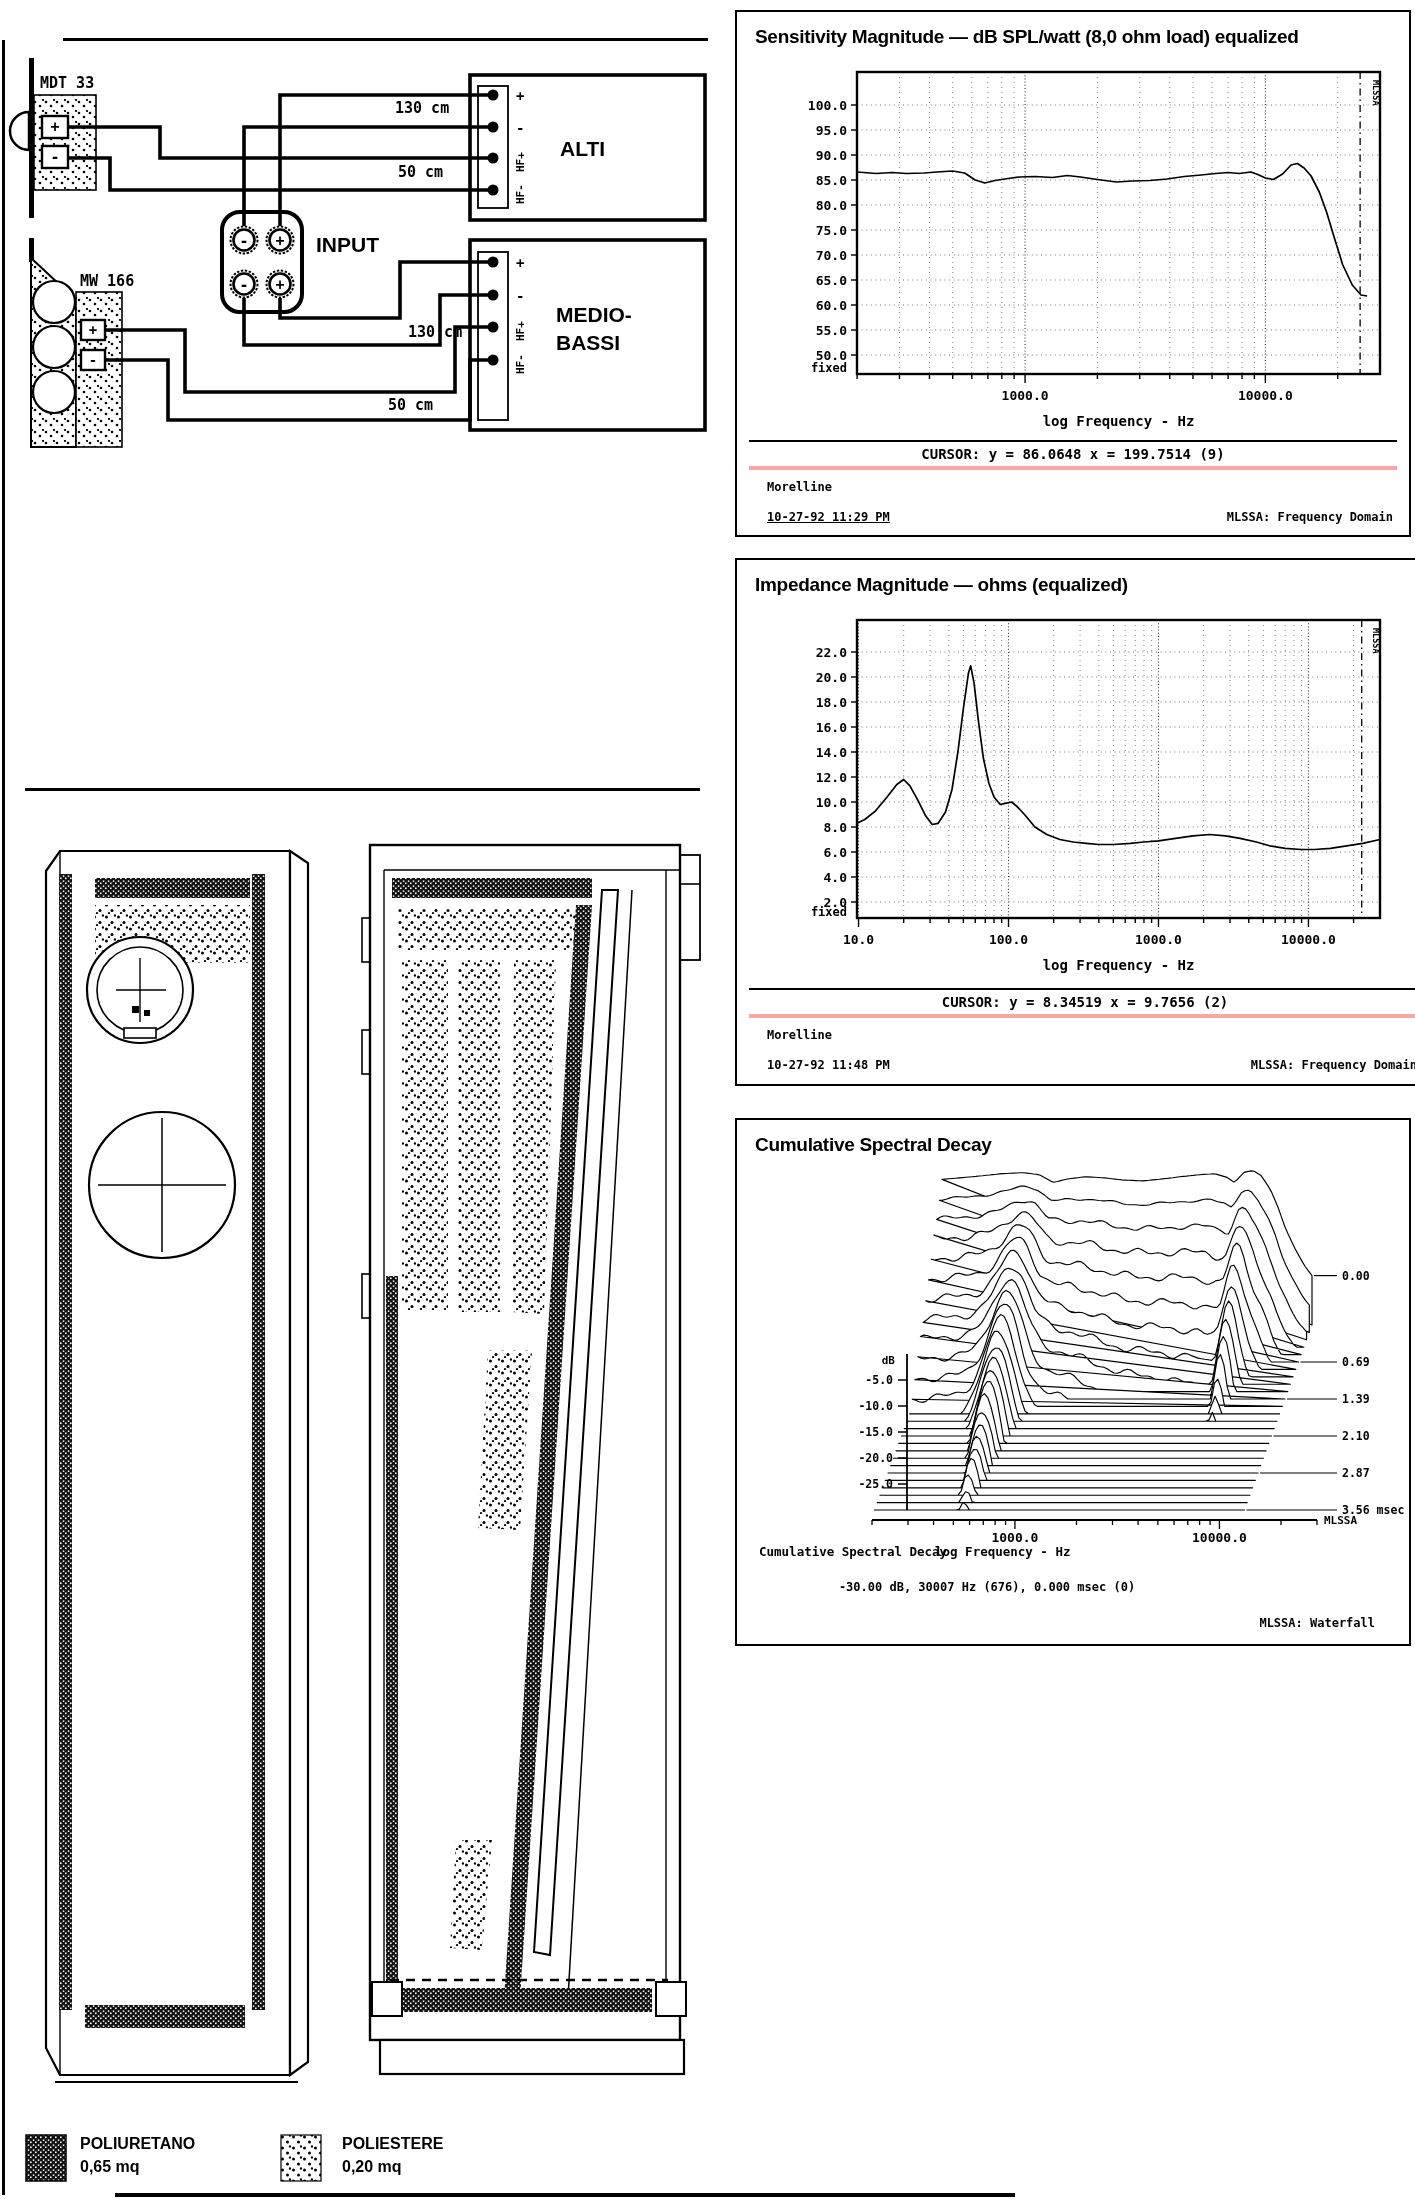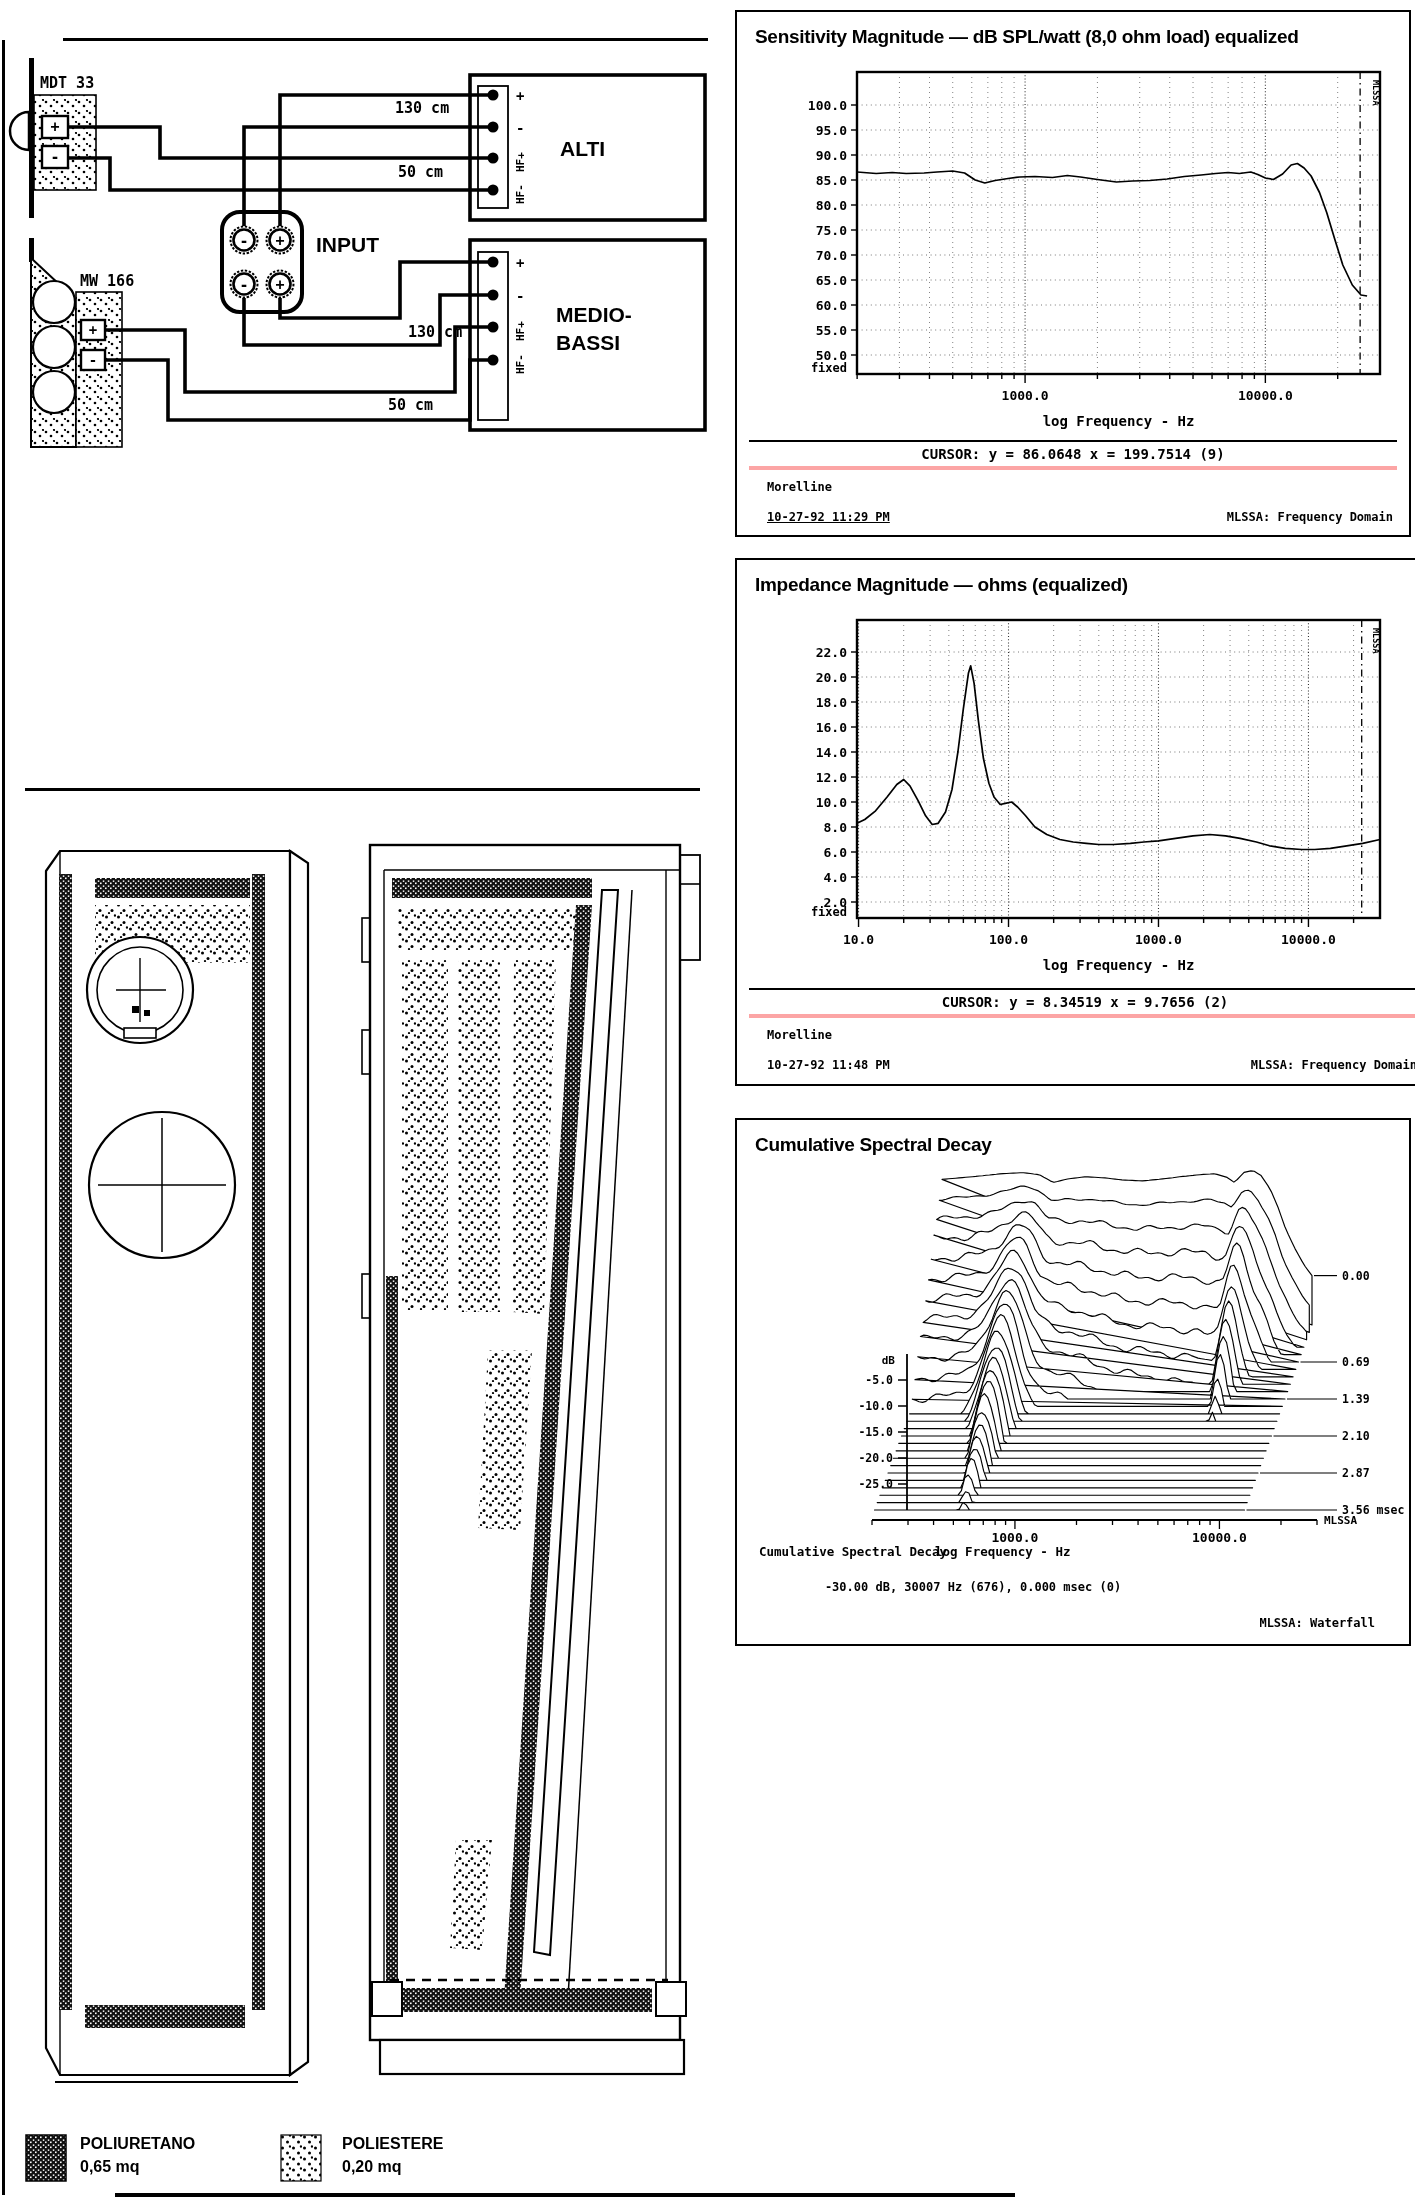--- a/index.html
+++ b/index.html
@@ -513,17 +513,17 @@
         <line x1="462.6134184052165" y1="400" x2="462.6134184052165" y2="405" stroke="#000" stroke-width="1.3"></line>
         <line x1="473.07385860705" y1="400" x2="473.07385860705" y2="405" stroke="#000" stroke-width="1.3"></line>
         <line x1="482.4310412227904" y1="400" x2="482.4310412227904" y2="409" stroke="#000" stroke-width="1.3"></line>
         <line x1="543.990200340319" y1="400" x2="543.990200340319" y2="405" stroke="#000" stroke-width="1.3"></line>
         <line x1="580" y1="400" x2="580" y2="405" stroke="#000" stroke-width="1.3"></line>
         <text x="277.93594105263094" y="422" font-family="&quot;DejaVu Sans Mono&quot;,monospace" font-weight="bold" fill="#000" font-size="13" text-anchor="middle">1000.0</text>
         <text x="482.4310412227904" y="422" font-family="&quot;DejaVu Sans Mono&quot;,monospace" font-weight="bold" fill="#000" font-size="13" text-anchor="middle">10000.0</text>
       </svg>
     <div class="csd-cap" style="left:22px;top:424px;">Cumulative Spectral Decay</div>
     <div class="csd-cap" style="left:198px;top:424px;">log Frequency - Hz</div>
-    <div class="mfoot" style="left:46px;top:460px;width:380px;text-align:center;">-30.00 dB, 30007 Hz (676), 0.000 msec (0)</div>
+    <div class="mfoot" style="left:60px;top:460px;width:380px;text-align:center;">-30.00 dB, 30007 Hz (676), 0.000 msec (0)</div>
     <div class="mfoot" style="right:34px;top:496px;">MLSSA: Waterfall</div>
   </div>
 
 </div>
 
 </body></html>

